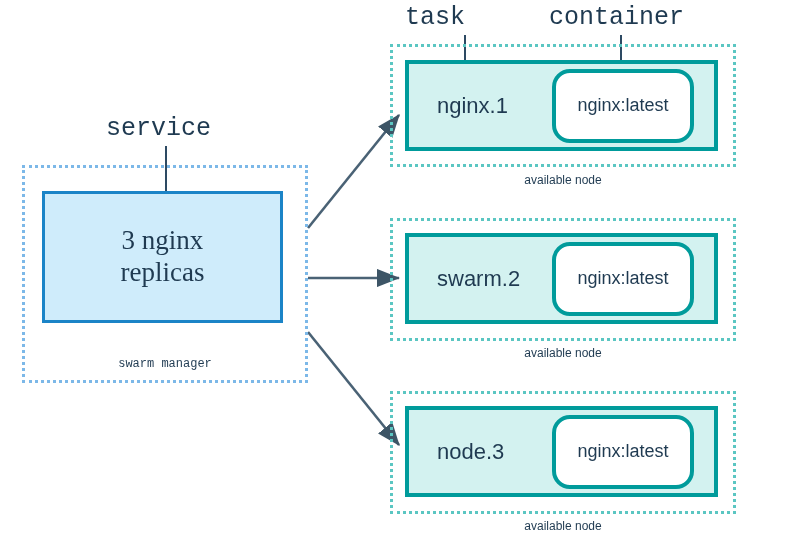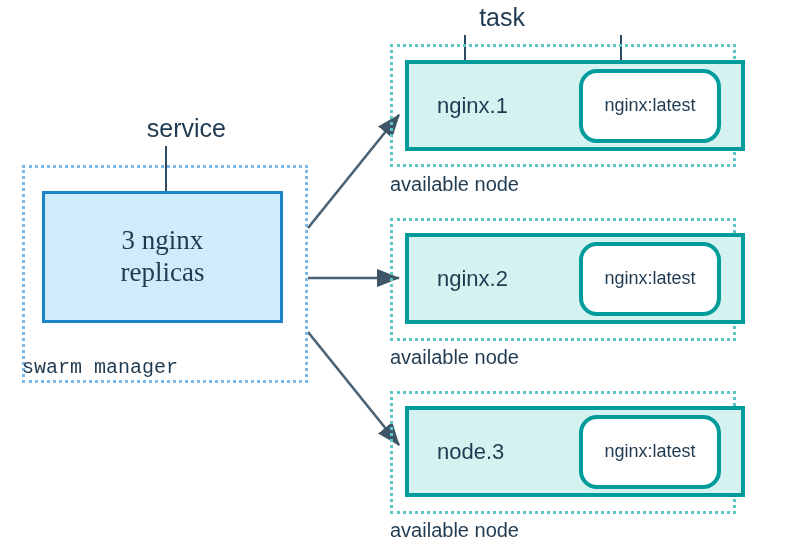--- a/index.html
+++ b/index.html
@@ -19,28 +19,30 @@
     width: 800px;
     height: 552px;
     background: #ffffff;
   }
 
   
   .annot-label {
     position: absolute;
     font-size: 25px;
     color: #1f3a51;
-    text-align: right;
+    text-align: left;
     white-space: nowrap;
     line-height: 1;
+    font-family: Liberation Mono, monospace;
   }
   .caption {
     position: absolute;
-    font-size: 20px;
+    font-size: 12px;
     color: #1f3a51;
+    text-align: center;
     white-space: nowrap;
     line-height: 1;
   }
   .leader {
     position: absolute;
     width: 2px;
     background: #2d4a63;
   }
 
   
@@ -80,21 +82,21 @@
     position: absolute;
     left: 390px;
     width: 346px;
     height: 123px;
     border: 3px dotted #5bc6c2;
     box-sizing: border-box;
   }
   .node-box {
     position: absolute;
     left: 405px;
-    width: 340px;
+    width: 313px;
     height: 91px;
     background: #d3f2f0;
     border: 4px solid #009b9b;
     box-sizing: border-box;
   }
   .task-label {
     position: absolute;
     left: 28px;
     top: 50%;
     transform: translateY(-50%);
@@ -148,41 +150,42 @@
     <line x1="308" y1="278" x2="399" y2="278" stroke="#4a6275" stroke-width="2.6" marker-end="url(#arrowhead)"></line>
     <line x1="308" y1="332" x2="399" y2="445" stroke="#4a6275" stroke-width="2.6" marker-end="url(#arrowhead)"></line>
   </svg>
 
   <div class="annot-label" style="left:106px; top:116px; width:120px;">service</div>
   <div class="leader" style="left:165px; top:146px; height:86px;"></div>
 
   <div class="annot-label" style="left:405px; top:5px; width:120px;">task</div>
   <div class="leader" style="left:464px; top:35px; height:52px;"></div>
 
+  <div class="annot-label" style="left:549px; top:5px; width:144px;">container</div>
   <div class="leader" style="left:620px; top:35px; height:53px;"></div>
 
   <div class="swarm-outline"></div>
   <div class="service-box">
     <div class="service-box-text">3 nginx
 replicas</div>
   </div>
   <div class="caption" style="left:22px; top:358px; width:286px;font-family:Liberation Mono, monospace;">swarm manager</div>
 
   <div class="node-outline" style="top:44px;"></div>
   <div class="node-box" style="top:60px;">
     <div class="task-label">nginx.1</div>
     <div class="container-box">
       <div class="container-text">nginx:latest</div>
     </div>
   </div>
   <div class="caption" style="left:390px; top:174px; width:346px;">available node</div>
 
   <div class="node-outline" style="top:218px;"></div>
   <div class="node-box" style="top:233px;">
-    <div class="task-label">nginx.2</div>
+    <div class="task-label">swarm.2</div>
     <div class="container-box">
       <div class="container-text">nginx:latest</div>
     </div>
   </div>
   <div class="caption" style="left:390px; top:347px; width:346px;">available node</div>
 
   <div class="node-outline" style="top:391px;"></div>
   <div class="node-box" style="top:406px;">
     <div class="task-label">node.3</div>
     <div class="container-box">

